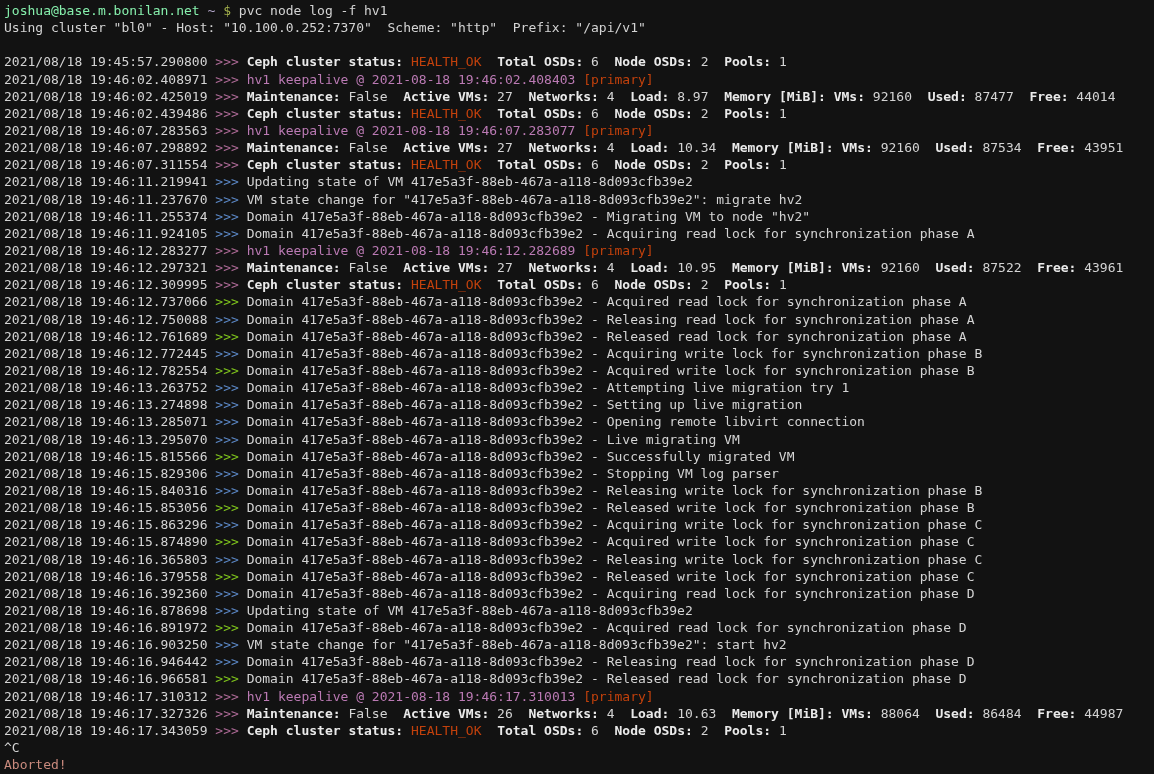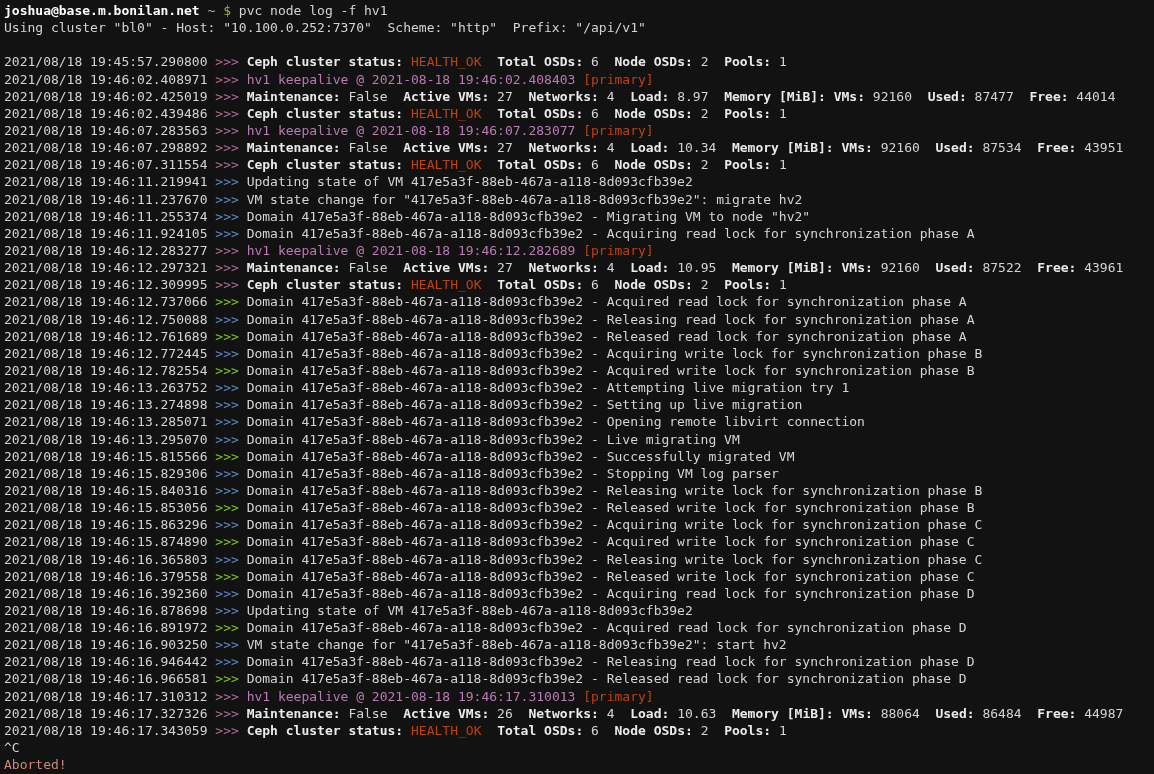--- a/index.html
+++ b/index.html
@@ -12,21 +12,21 @@
     white-space:pre;
   }
   .line{height:17.15px;line-height:17.15px;white-space:pre;}
   .s-fg{color:#d4d4d4;}
   .s-b{color:#eaeaea;font-weight:bold;}
   .s-g{color:#c2410c;}
   .s-mo{color:#7fc41c;}
   .s-p{color:#bb7ab4;text-align:right;}
   .s-mt{color:#ad6a96;}
   .s-mi{color:#5b87c5;}
-  .s-ug{color:#ffffff;font-weight:bold;}
+  .s-ug{color:#86efac;font-weight:normal;}
   .s-tl{color:#b0a3c6;}
   .s-dl{color:#a3b04c;}
   .s-ab{color:#c98a7d;}
 </style>
 </head>
 <body>
 
 <div id="terminal"><div class="line"><span class="s-ug">joshua@base.m.bonilan.net</span><span class="s-fg"> </span><span class="s-tl">~</span><span class="s-fg"> </span><span class="s-dl">$</span><span class="s-fg"> pvc node log -f hv1</span></div><div class="line"><span class="s-fg">Using cluster "bl0" - Host: "10.100.0.252:7370"  Scheme: "http"  Prefix: "/api/v1"</span></div><div class="line">&nbsp;</div><div class="line"><span class="s-fg">2021/08/18 19:45:57.290800 </span><span class="s-mt">&gt;&gt;&gt; </span><span class="s-b">Ceph cluster status:</span><span class="s-fg"> </span><span class="s-g">HEALTH_OK</span><span class="s-fg">  </span><span class="s-b">Total OSDs:</span><span class="s-fg"> 6  </span><span class="s-b">Node OSDs:</span><span class="s-fg"> 2  </span><span class="s-b">Pools:</span><span class="s-fg"> 1</span></div><div class="line"><span class="s-fg">2021/08/18 19:46:02.408971 </span><span class="s-mt">&gt;&gt;&gt; </span><span class="s-p">hv1 keepalive @ 2021-08-18 19:46:02.408403 </span><span class="s-g">[primary]</span></div><div class="line"><span class="s-fg">2021/08/18 19:46:02.425019 </span><span class="s-mt">&gt;&gt;&gt; </span><span class="s-b">Maintenance:</span><span class="s-fg"> False  </span><span class="s-b">Active VMs:</span><span class="s-fg"> 27  </span><span class="s-b">Networks:</span><span class="s-fg"> 4  </span><span class="s-b">Load:</span><span class="s-fg"> 8.97  </span><span class="s-b">Memory [MiB]:</span><span class="s-fg"> </span><span class="s-b">VMs:</span><span class="s-fg"> 92160  </span><span class="s-b">Used:</span><span class="s-fg"> 87477  </span><span class="s-b">Free:</span><span class="s-fg"> 44014</span></div><div class="line"><span class="s-fg">2021/08/18 19:46:02.439486 </span><span class="s-mt">&gt;&gt;&gt; </span><span class="s-b">Ceph cluster status:</span><span class="s-fg"> </span><span class="s-g">HEALTH_OK</span><span class="s-fg">  </span><span class="s-b">Total OSDs:</span><span class="s-fg"> 6  </span><span class="s-b">Node OSDs:</span><span class="s-fg"> 2  </span><span class="s-b">Pools:</span><span class="s-fg"> 1</span></div><div class="line"><span class="s-fg">2021/08/18 19:46:07.283563 </span><span class="s-mt">&gt;&gt;&gt; </span><span class="s-p">hv1 keepalive @ 2021-08-18 19:46:07.283077 </span><span class="s-g">[primary]</span></div><div class="line"><span class="s-fg">2021/08/18 19:46:07.298892 </span><span class="s-mt">&gt;&gt;&gt; </span><span class="s-b">Maintenance:</span><span class="s-fg"> False  </span><span class="s-b">Active VMs:</span><span class="s-fg"> 27  </span><span class="s-b">Networks:</span><span class="s-fg"> 4  </span><span class="s-b">Load:</span><span class="s-fg"> 10.34  </span><span class="s-b">Memory [MiB]:</span><span class="s-fg"> </span><span class="s-b">VMs:</span><span class="s-fg"> 92160  </span><span class="s-b">Used:</span><span class="s-fg"> 87534  </span><span class="s-b">Free:</span><span class="s-fg"> 43951</span></div><div class="line"><span class="s-fg">2021/08/18 19:46:07.311554 </span><span class="s-mt">&gt;&gt;&gt; </span><span class="s-b">Ceph cluster status:</span><span class="s-fg"> </span><span class="s-g">HEALTH_OK</span><span class="s-fg">  </span><span class="s-b">Total OSDs:</span><span class="s-fg"> 6  </span><span class="s-b">Node OSDs:</span><span class="s-fg"> 2  </span><span class="s-b">Pools:</span><span class="s-fg"> 1</span></div><div class="line"><span class="s-fg">2021/08/18 19:46:11.219941 </span><span class="s-mi">&gt;&gt;&gt; </span><span class="s-fg">Updating state of VM 417e5a3f-88eb-467a-a118-8d093cfb39e2</span></div><div class="line"><span class="s-fg">2021/08/18 19:46:11.237670 </span><span class="s-mi">&gt;&gt;&gt; </span><span class="s-fg">VM state change for "417e5a3f-88eb-467a-a118-8d093cfb39e2": migrate hv2</span></div><div class="line"><span class="s-fg">2021/08/18 19:46:11.255374 </span><span class="s-mi">&gt;&gt;&gt; </span><span class="s-fg">Domain 417e5a3f-88eb-467a-a118-8d093cfb39e2 - Migrating VM to node "hv2"</span></div><div class="line"><span class="s-fg">2021/08/18 19:46:11.924105 </span><span class="s-mi">&gt;&gt;&gt; </span><span class="s-fg">Domain 417e5a3f-88eb-467a-a118-8d093cfb39e2 - Acquiring read lock for synchronization phase A</span></div><div class="line"><span class="s-fg">2021/08/18 19:46:12.283277 </span><span class="s-mt">&gt;&gt;&gt; </span><span class="s-p">hv1 keepalive @ 2021-08-18 19:46:12.282689 </span><span class="s-g">[primary]</span></div><div class="line"><span class="s-fg">2021/08/18 19:46:12.297321 </span><span class="s-mt">&gt;&gt;&gt; </span><span class="s-b">Maintenance:</span><span class="s-fg"> False  </span><span class="s-b">Active VMs:</span><span class="s-fg"> 27  </span><span class="s-b">Networks:</span><span class="s-fg"> 4  </span><span class="s-b">Load:</span><span class="s-fg"> 10.95  </span><span class="s-b">Memory [MiB]:</span><span class="s-fg"> </span><span class="s-b">VMs:</span><span class="s-fg"> 92160  </span><span class="s-b">Used:</span><span class="s-fg"> 87522  </span><span class="s-b">Free:</span><span class="s-fg"> 43961</span></div><div class="line"><span class="s-fg">2021/08/18 19:46:12.309995 </span><span class="s-mt">&gt;&gt;&gt; </span><span class="s-b">Ceph cluster status:</span><span class="s-fg"> </span><span class="s-g">HEALTH_OK</span><span class="s-fg">  </span><span class="s-b">Total OSDs:</span><span class="s-fg"> 6  </span><span class="s-b">Node OSDs:</span><span class="s-fg"> 2  </span><span class="s-b">Pools:</span><span class="s-fg"> 1</span></div><div class="line"><span class="s-fg">2021/08/18 19:46:12.737066 </span><span class="s-mo">&gt;&gt;&gt; </span><span class="s-fg">Domain 417e5a3f-88eb-467a-a118-8d093cfb39e2 - Acquired read lock for synchronization phase A</span></div><div class="line"><span class="s-fg">2021/08/18 19:46:12.750088 </span><span class="s-mi">&gt;&gt;&gt; </span><span class="s-fg">Domain 417e5a3f-88eb-467a-a118-8d093cfb39e2 - Releasing read lock for synchronization phase A</span></div><div class="line"><span class="s-fg">2021/08/18 19:46:12.761689 </span><span class="s-mo">&gt;&gt;&gt; </span><span class="s-fg">Domain 417e5a3f-88eb-467a-a118-8d093cfb39e2 - Released read lock for synchronization phase A</span></div><div class="line"><span class="s-fg">2021/08/18 19:46:12.772445 </span><span class="s-mi">&gt;&gt;&gt; </span><span class="s-fg">Domain 417e5a3f-88eb-467a-a118-8d093cfb39e2 - Acquiring write lock for synchronization phase B</span></div><div class="line"><span class="s-fg">2021/08/18 19:46:12.782554 </span><span class="s-mo">&gt;&gt;&gt; </span><span class="s-fg">Domain 417e5a3f-88eb-467a-a118-8d093cfb39e2 - Acquired write lock for synchronization phase B</span></div><div class="line"><span class="s-fg">2021/08/18 19:46:13.263752 </span><span class="s-mi">&gt;&gt;&gt; </span><span class="s-fg">Domain 417e5a3f-88eb-467a-a118-8d093cfb39e2 - Attempting live migration try 1</span></div><div class="line"><span class="s-fg">2021/08/18 19:46:13.274898 </span><span class="s-mi">&gt;&gt;&gt; </span><span class="s-fg">Domain 417e5a3f-88eb-467a-a118-8d093cfb39e2 - Setting up live migration</span></div><div class="line"><span class="s-fg">2021/08/18 19:46:13.285071 </span><span class="s-mi">&gt;&gt;&gt; </span><span class="s-fg">Domain 417e5a3f-88eb-467a-a118-8d093cfb39e2 - Opening remote libvirt connection</span></div><div class="line"><span class="s-fg">2021/08/18 19:46:13.295070 </span><span class="s-mi">&gt;&gt;&gt; </span><span class="s-fg">Domain 417e5a3f-88eb-467a-a118-8d093cfb39e2 - Live migrating VM</span></div><div class="line"><span class="s-fg">2021/08/18 19:46:15.815566 </span><span class="s-mo">&gt;&gt;&gt; </span><span class="s-fg">Domain 417e5a3f-88eb-467a-a118-8d093cfb39e2 - Successfully migrated VM</span></div><div class="line"><span class="s-fg">2021/08/18 19:46:15.829306 </span><span class="s-mi">&gt;&gt;&gt; </span><span class="s-fg">Domain 417e5a3f-88eb-467a-a118-8d093cfb39e2 - Stopping VM log parser</span></div><div class="line"><span class="s-fg">2021/08/18 19:46:15.840316 </span><span class="s-mi">&gt;&gt;&gt; </span><span class="s-fg">Domain 417e5a3f-88eb-467a-a118-8d093cfb39e2 - Releasing write lock for synchronization phase B</span></div><div class="line"><span class="s-fg">2021/08/18 19:46:15.853056 </span><span class="s-mo">&gt;&gt;&gt; </span><span class="s-fg">Domain 417e5a3f-88eb-467a-a118-8d093cfb39e2 - Released write lock for synchronization phase B</span></div><div class="line"><span class="s-fg">2021/08/18 19:46:15.863296 </span><span class="s-mi">&gt;&gt;&gt; </span><span class="s-fg">Domain 417e5a3f-88eb-467a-a118-8d093cfb39e2 - Acquiring write lock for synchronization phase C</span></div><div class="line"><span class="s-fg">2021/08/18 19:46:15.874890 </span><span class="s-mo">&gt;&gt;&gt; </span><span class="s-fg">Domain 417e5a3f-88eb-467a-a118-8d093cfb39e2 - Acquired write lock for synchronization phase C</span></div><div class="line"><span class="s-fg">2021/08/18 19:46:16.365803 </span><span class="s-mi">&gt;&gt;&gt; </span><span class="s-fg">Domain 417e5a3f-88eb-467a-a118-8d093cfb39e2 - Releasing write lock for synchronization phase C</span></div><div class="line"><span class="s-fg">2021/08/18 19:46:16.379558 </span><span class="s-mo">&gt;&gt;&gt; </span><span class="s-fg">Domain 417e5a3f-88eb-467a-a118-8d093cfb39e2 - Released write lock for synchronization phase C</span></div><div class="line"><span class="s-fg">2021/08/18 19:46:16.392360 </span><span class="s-mi">&gt;&gt;&gt; </span><span class="s-fg">Domain 417e5a3f-88eb-467a-a118-8d093cfb39e2 - Acquiring read lock for synchronization phase D</span></div><div class="line"><span class="s-fg">2021/08/18 19:46:16.878698 </span><span class="s-mi">&gt;&gt;&gt; </span><span class="s-fg">Updating state of VM 417e5a3f-88eb-467a-a118-8d093cfb39e2</span></div><div class="line"><span class="s-fg">2021/08/18 19:46:16.891972 </span><span class="s-mo">&gt;&gt;&gt; </span><span class="s-fg">Domain 417e5a3f-88eb-467a-a118-8d093cfb39e2 - Acquired read lock for synchronization phase D</span></div><div class="line"><span class="s-fg">2021/08/18 19:46:16.903250 </span><span class="s-mi">&gt;&gt;&gt; </span><span class="s-fg">VM state change for "417e5a3f-88eb-467a-a118-8d093cfb39e2": start hv2</span></div><div class="line"><span class="s-fg">2021/08/18 19:46:16.946442 </span><span class="s-mi">&gt;&gt;&gt; </span><span class="s-fg">Domain 417e5a3f-88eb-467a-a118-8d093cfb39e2 - Releasing read lock for synchronization phase D</span></div><div class="line"><span class="s-fg">2021/08/18 19:46:16.966581 </span><span class="s-mo">&gt;&gt;&gt; </span><span class="s-fg">Domain 417e5a3f-88eb-467a-a118-8d093cfb39e2 - Released read lock for synchronization phase D</span></div><div class="line"><span class="s-fg">2021/08/18 19:46:17.310312 </span><span class="s-mt">&gt;&gt;&gt; </span><span class="s-p">hv1 keepalive @ 2021-08-18 19:46:17.310013 </span><span class="s-g">[primary]</span></div><div class="line"><span class="s-fg">2021/08/18 19:46:17.327326 </span><span class="s-mt">&gt;&gt;&gt; </span><span class="s-b">Maintenance:</span><span class="s-fg"> False  </span><span class="s-b">Active VMs:</span><span class="s-fg"> 26  </span><span class="s-b">Networks:</span><span class="s-fg"> 4  </span><span class="s-b">Load:</span><span class="s-fg"> 10.63  </span><span class="s-b">Memory [MiB]:</span><span class="s-fg"> </span><span class="s-b">VMs:</span><span class="s-fg"> 88064  </span><span class="s-b">Used:</span><span class="s-fg"> 86484  </span><span class="s-b">Free:</span><span class="s-fg"> 44987</span></div><div class="line"><span class="s-fg">2021/08/18 19:46:17.343059 </span><span class="s-mt">&gt;&gt;&gt; </span><span class="s-b">Ceph cluster status:</span><span class="s-fg"> </span><span class="s-g">HEALTH_OK</span><span class="s-fg">  </span><span class="s-b">Total OSDs:</span><span class="s-fg"> 6  </span><span class="s-b">Node OSDs:</span><span class="s-fg"> 2  </span><span class="s-b">Pools:</span><span class="s-fg"> 1</span></div><div class="line"><span class="s-fg">^C</span></div><div class="line"><span class="s-ab">Aborted!</span></div></div>
 
 </body></html>

